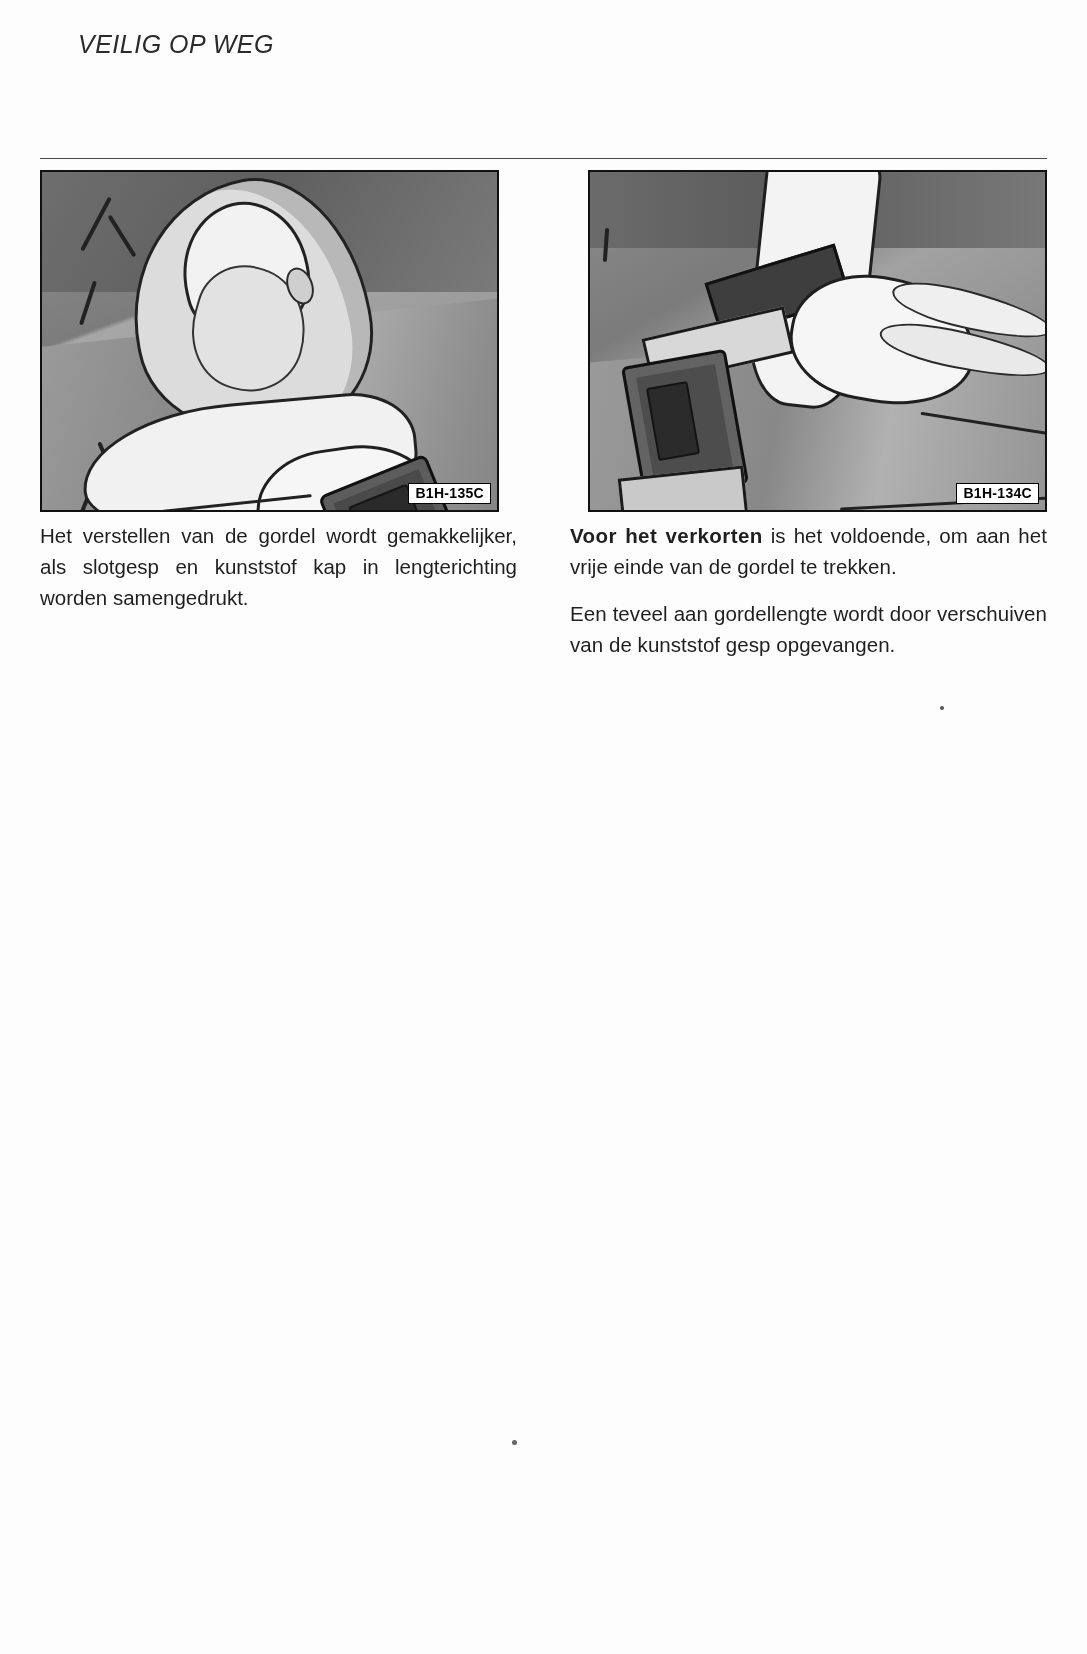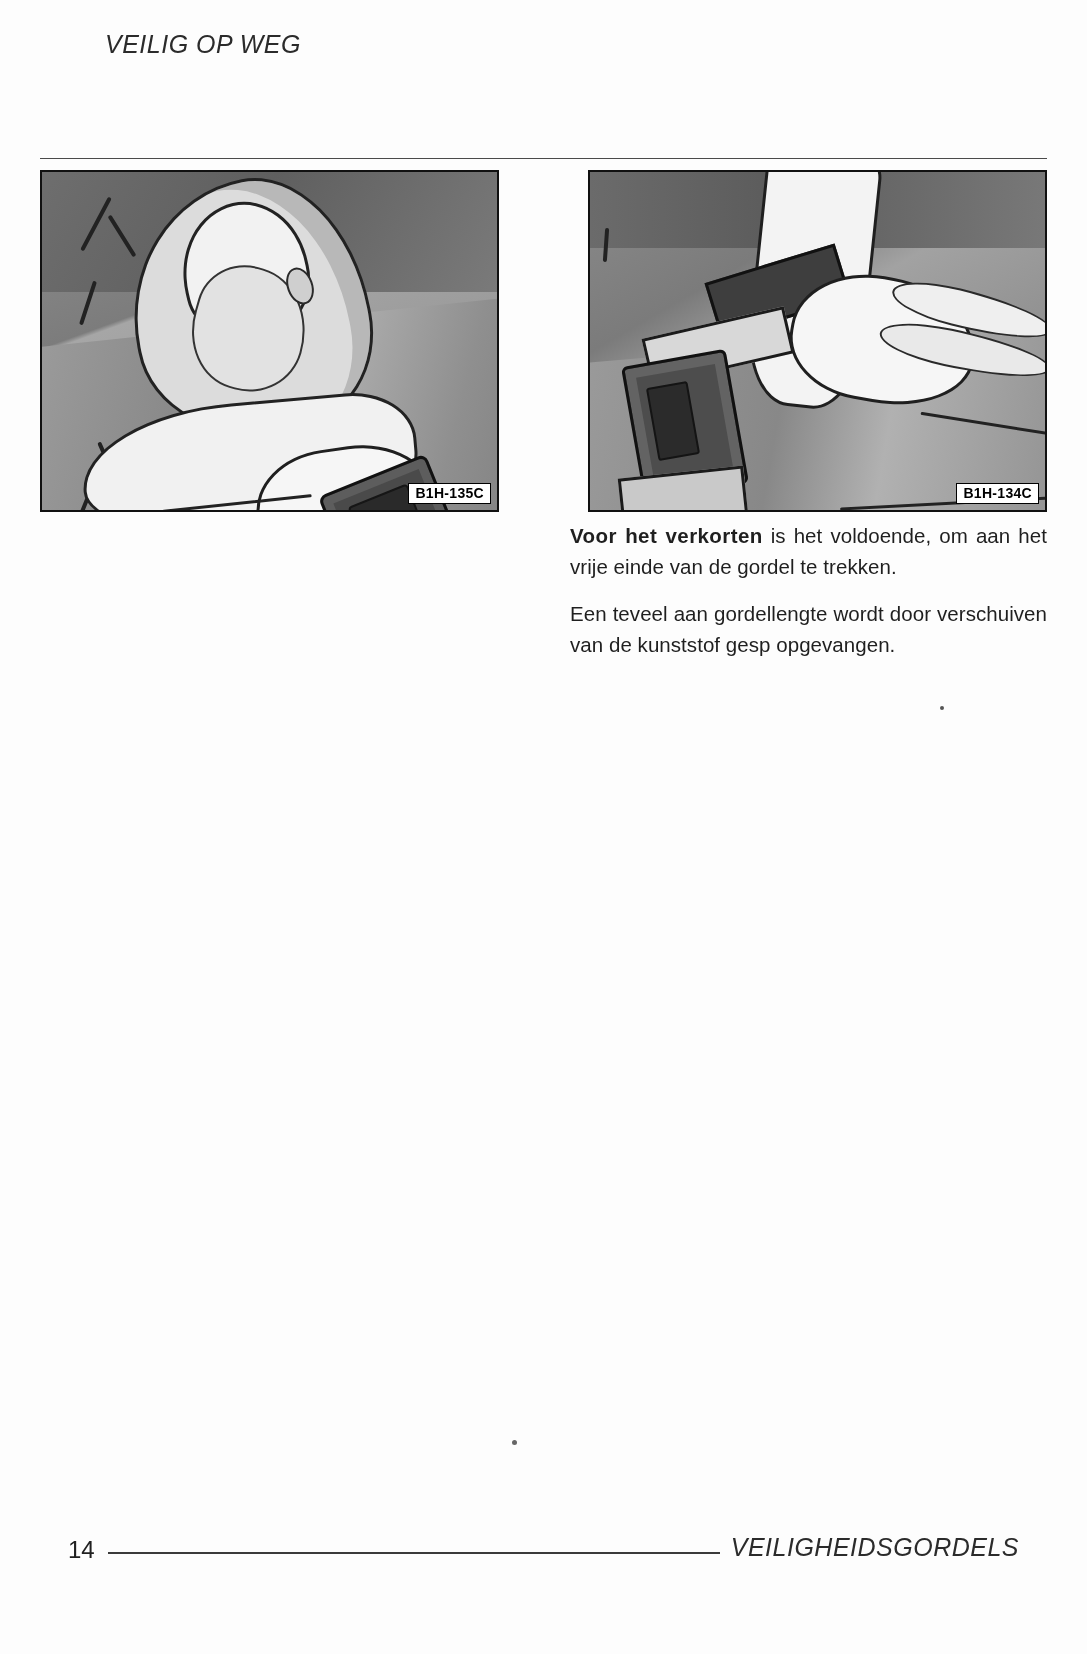--- a/index.html
+++ b/index.html
@@ -24,21 +24,20 @@
 
   
   .header {
     position: absolute;
     top: 30px;
     left: 78px;
     font-style: italic;
     font-size: 25px;
     letter-spacing: 0.5px;
     color: #2b2b2b;
-    margin-left: 27px;
   }
 
   
   .top-rule {
     position: absolute;
     top: 158px;
     left: 40px;
     width: 1007px;
     height: 1px;
     background: #4a4a4a;
@@ -373,31 +372,27 @@
       <div class="ill stroke f2-line-b"></div>
 
       <div class="fig-caption">B1H-134C</div>
     </div>
 
   </div>
 
   <div class="columns">
 
     <div class="col col-left">
+      <p>Het verstellen van de gordel wordt gemakkelijker, als slotgesp en kunststof kap in lengterichting worden samengedrukt.</p>
     </div>
 
     <div class="col col-right">
       <p><span class="lead">Voor het verkorten</span><span> is het voldoende, om aan het vrije einde van de gordel te trekken.</span></p>
       <p>Een teveel aan gordellengte wordt door verschuiven van de kunststof gesp opgevangen.</p>
     </div>
 
   </div>
 
   <div class="stray-dot"></div>
   <div class="stray-dot2"></div>
 
-  <div class="footer">
-    <div class="page-number">14</div>
-    <div class="footer-rule"></div>
-    <div class="footer-title">VEILIGHEIDSGORDELS</div>
-  </div>
 
 </div>
 
 </body></html>

